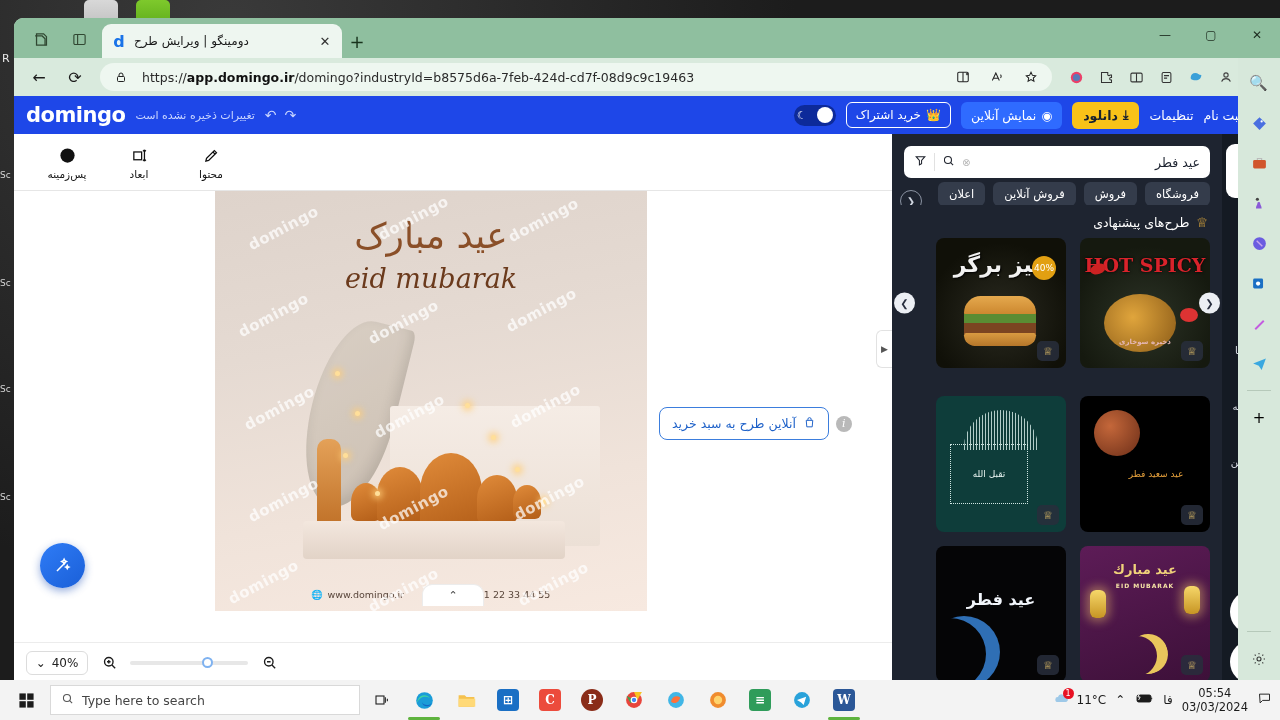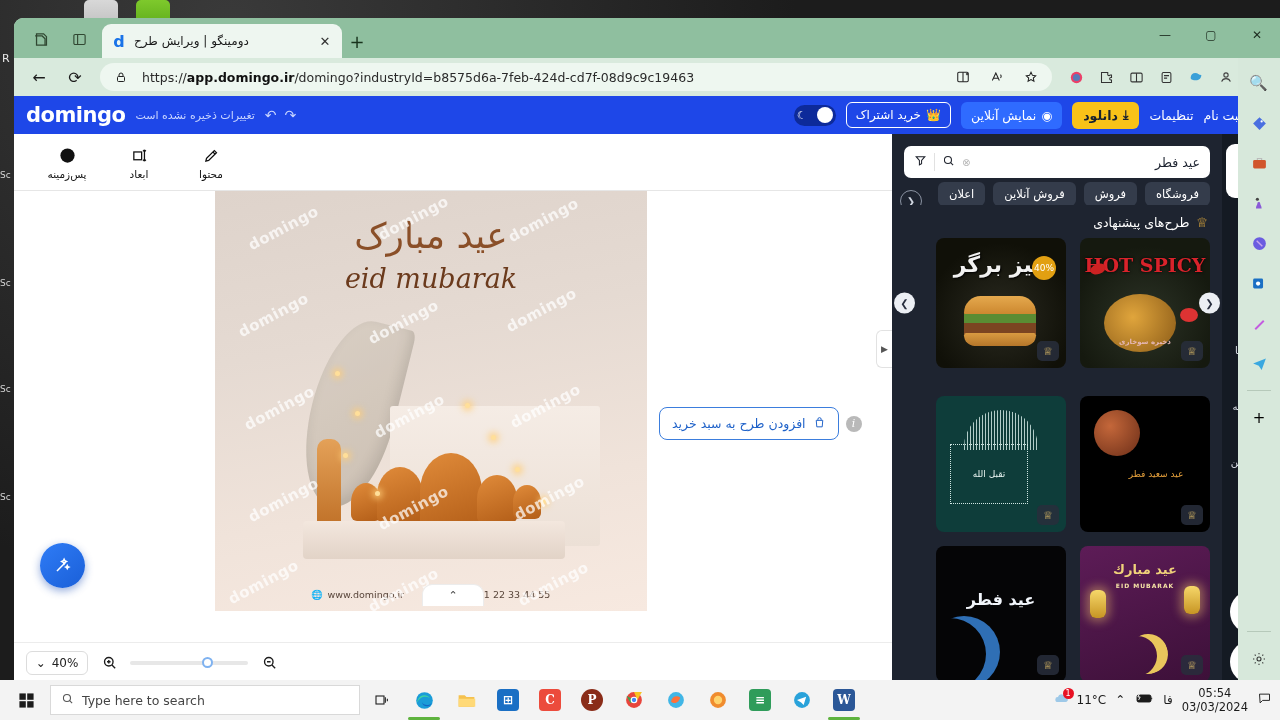--- a/index.html
+++ b/index.html
@@ -582,21 +582,21 @@
             </div>
 
             <div class="cartwrap">
               <div class="cartbtn">
                 <span>
                   <svg width="13" height="13" viewBox="0 0 24 24" fill="none" stroke="currentColor" stroke-width="1.8">
                       <path d="M6 8h12l-1 12H7z"></path>
                       <path d="M9 8V6a3 3 0 016 0v2"></path>
                     </svg>
                 </span>
-                <span>افزودن طرح به سبد خرید</span>
+                <span>آنلاین طرح به سبد خرید</span>
               </div>
               <div class="info-badge">i</div>
             </div>
 
             <div class="magicbtn">
               <svg width="19" height="19" viewBox="0 0 24 24" fill="none" stroke="#fff" stroke-width="1.9">
                   <path d="M5 19L16 8"></path>
                   <path d="M14 4l1 2 2 1-2 1-1 2-1-2-2-1 2-1z"></path>
                   <path d="M18 12l.7 1.4 1.4.6-1.4.7-.7 1.3-.7-1.3-1.3-.7 1.3-.6z"></path>
                 </svg>

